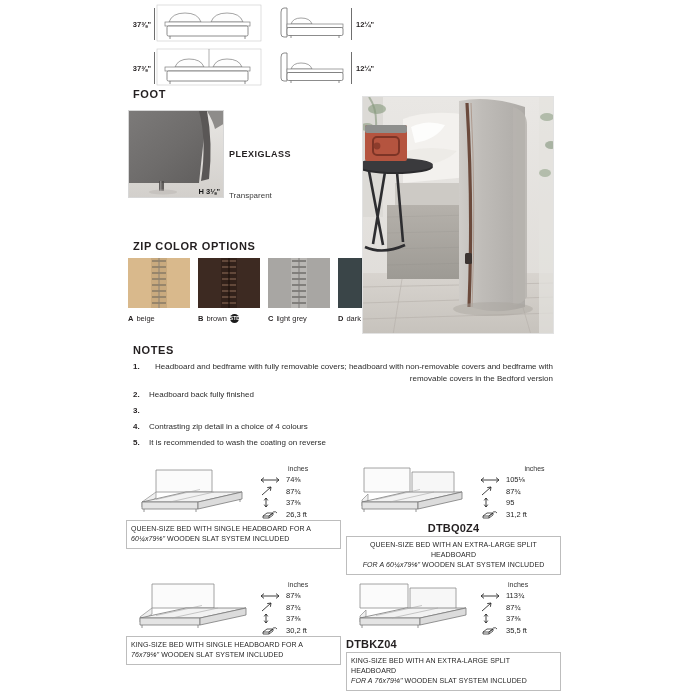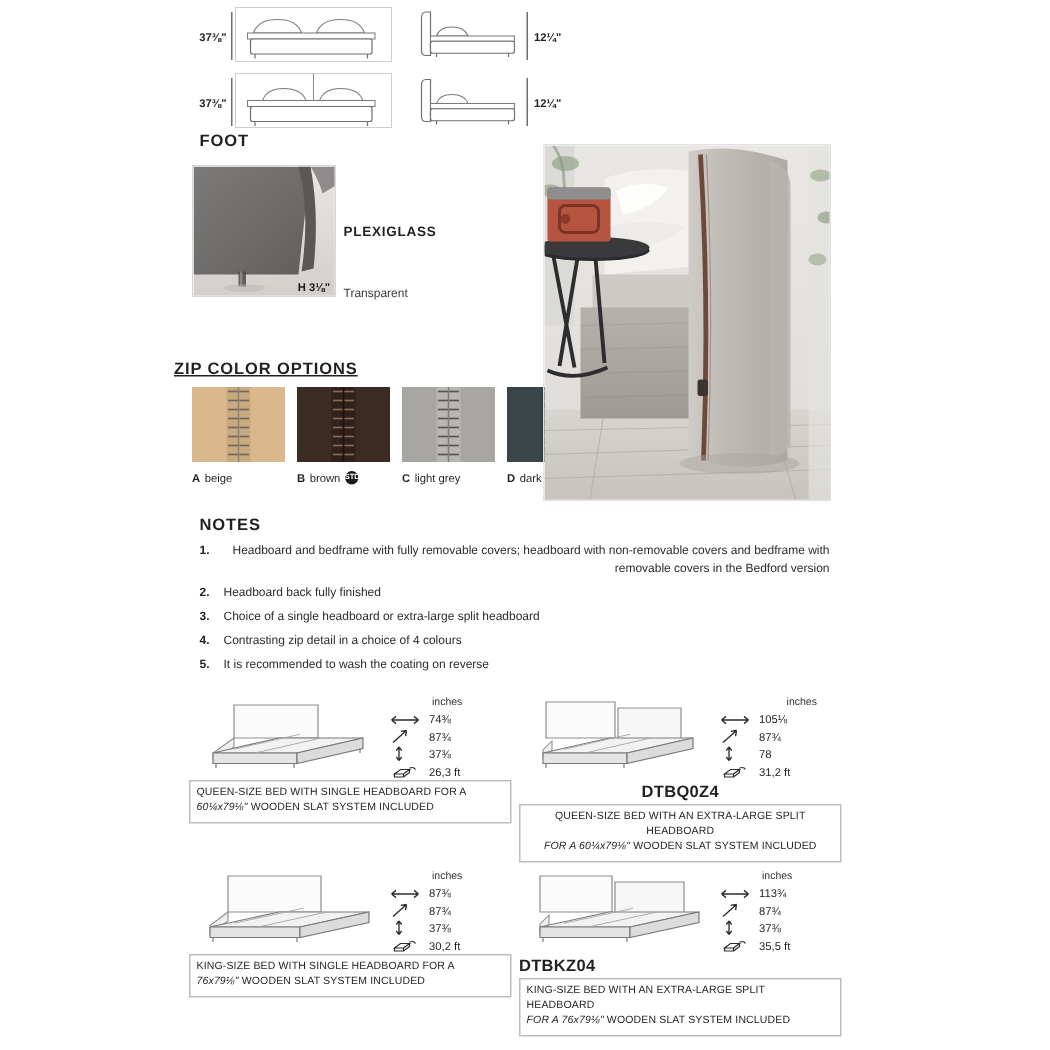--- a/index.html
+++ b/index.html
@@ -45,21 +45,21 @@
   }
   #plexiglass-title {
     position: absolute; left: 229px; top: 149px;
     font-size: 9px; font-weight: bold; letter-spacing: .5px;
   }
   #plexiglass-sub {
     position: absolute; left: 229px; top: 191px; font-size: 8px; color: #3b3b3b;
   }
 
   
-  #zip-title { position: absolute; left: 116px; top: 240px; text-decoration: underline; }
+  #zip-title { position: absolute; left: 133px; top: 240px; }
   .zip-strip { position: absolute; left: 128px; top: 258px; display: flex; gap: 8px; }
   .zip-item { width: 62px; }
   .zip-swatch { width: 62px; height: 50px; position: relative; overflow: hidden; }
   .zip-caption {
     margin-top: 6px; font-size: 7.5px; display: flex; align-items: center; gap: 3px;
     white-space: nowrap;
   }
   .zip-caption b { font-weight: bold; }
   .std-badge {
     display: inline-block; width: 9px; height: 9px; border-radius: 50%;
@@ -381,21 +381,20 @@
     <div class="note">
       <span class="note-num">1.</span>
       <span class="note-txt">Headboard and bedframe with fully removable covers; headboard with non-removable covers and bedframe with removable covers in the Bedford version</span>
     </div>
     <div class="note">
       <span class="note-num">2.</span>
       <span class="note-txt">Headboard back fully finished</span>
     </div>
     <div class="note">
       <span class="note-num">3.</span>
-      <span class="note-txt">Choice of a single headboard or extra-large split headboard</span>
     </div>
     <div class="note">
       <span class="note-num">4.</span>
       <span class="note-txt">Contrasting zip detail in a choice of 4 colours</span>
     </div>
     <div class="note">
       <span class="note-num">5.</span>
       <span class="note-txt">It is recommended to wash the coating on reverse</span>
     </div>
   </div>
@@ -496,21 +495,21 @@
               </svg>
           </span>
           <span class="p-val">87¾</span>
         </div>
         <div class="p-dimrow">
           <span class="p-ico">
             <svg width="20" height="11" viewBox="0 0 20 11">
                 <path d="M6 1 v9 M6 1 l-1.8 2.4 M6 1 l1.8 2.4 M6 10 l-1.8 -2.4 M6 10 l1.8 -2.4" stroke="#2b2b2b" stroke-width=".9" fill="none"></path>
               </svg>
           </span>
-          <span class="p-val">78</span>
+          <span class="p-val">95</span>
         </div>
         <div class="p-dimrow">
           <span class="p-ico">
             <svg width="20" height="11" viewBox="0 0 20 11">
                 <path d="M3 7 l4 -3 l6 0 l-4 3 z M3 7 l0 2 l6 0 l0 -2 M9 7 l4 -3 l0 2 l-4 3" stroke="#2b2b2b" stroke-width=".8" fill="none"></path>
                 <path d="M13 3 q3 -1 4 1" stroke="#2b2b2b" stroke-width=".8" fill="none"></path>
               </svg>
           </span>
           <span class="p-val">31,2 ft</span>
         </div>

